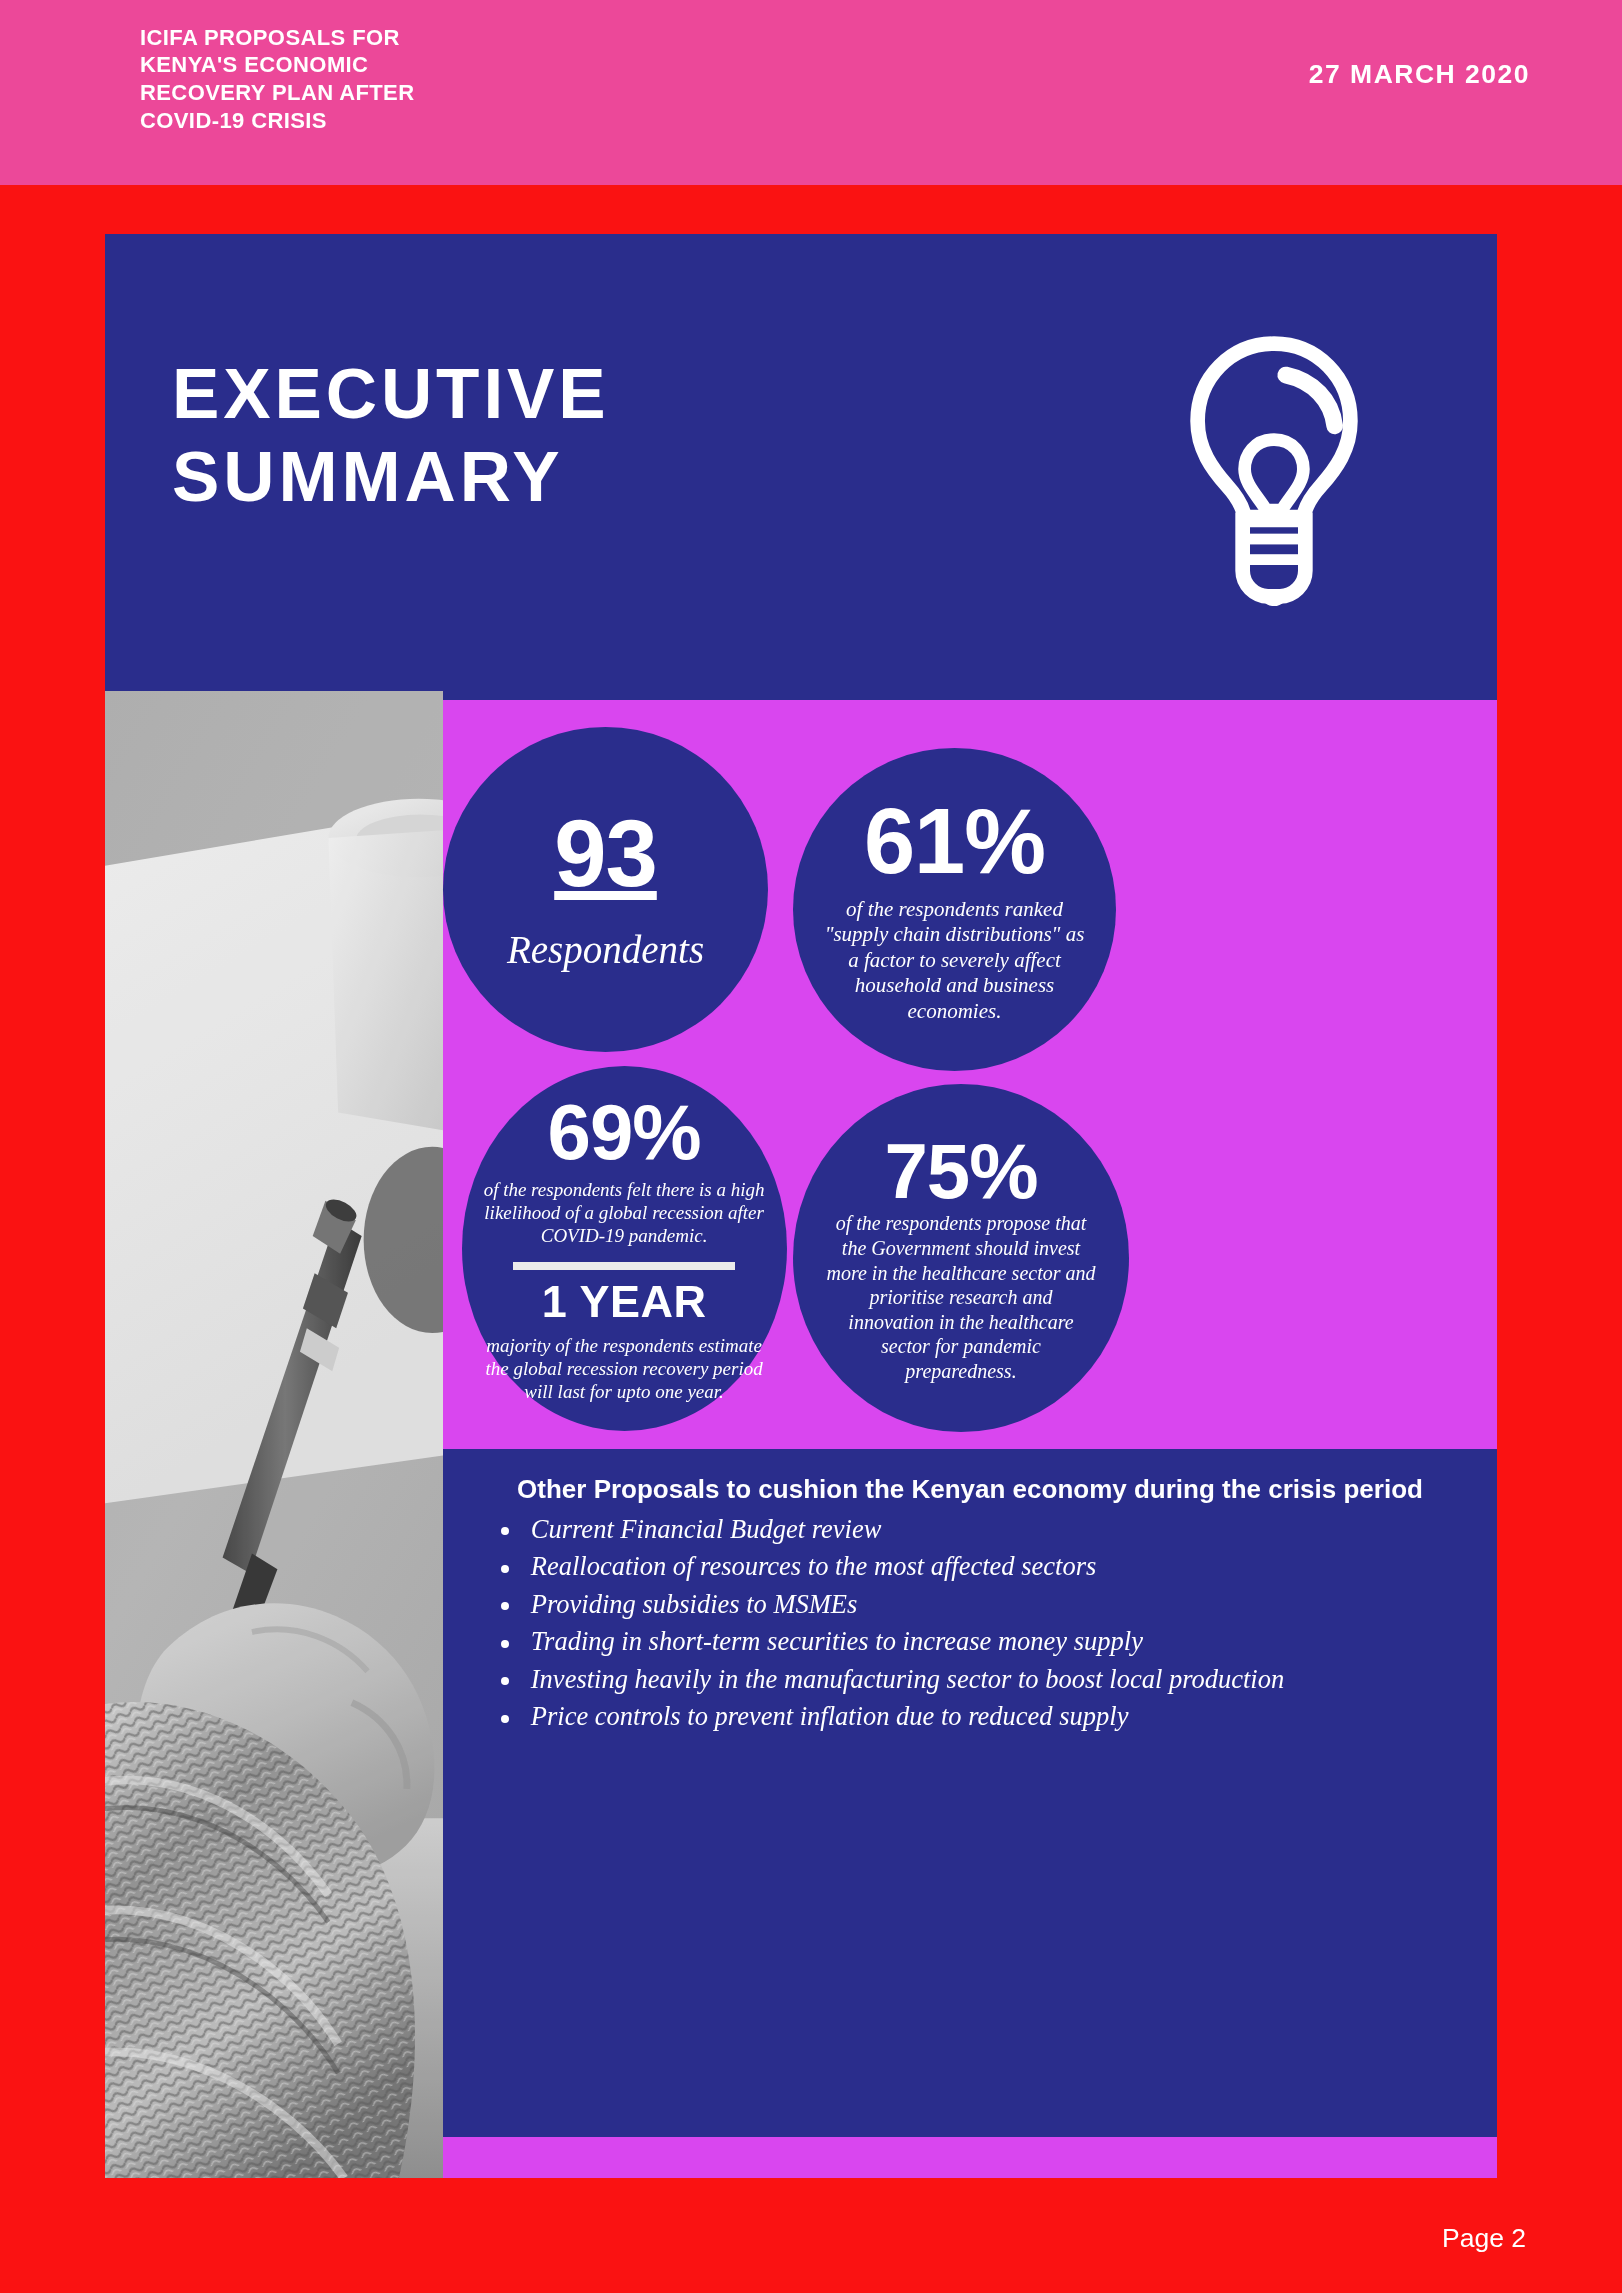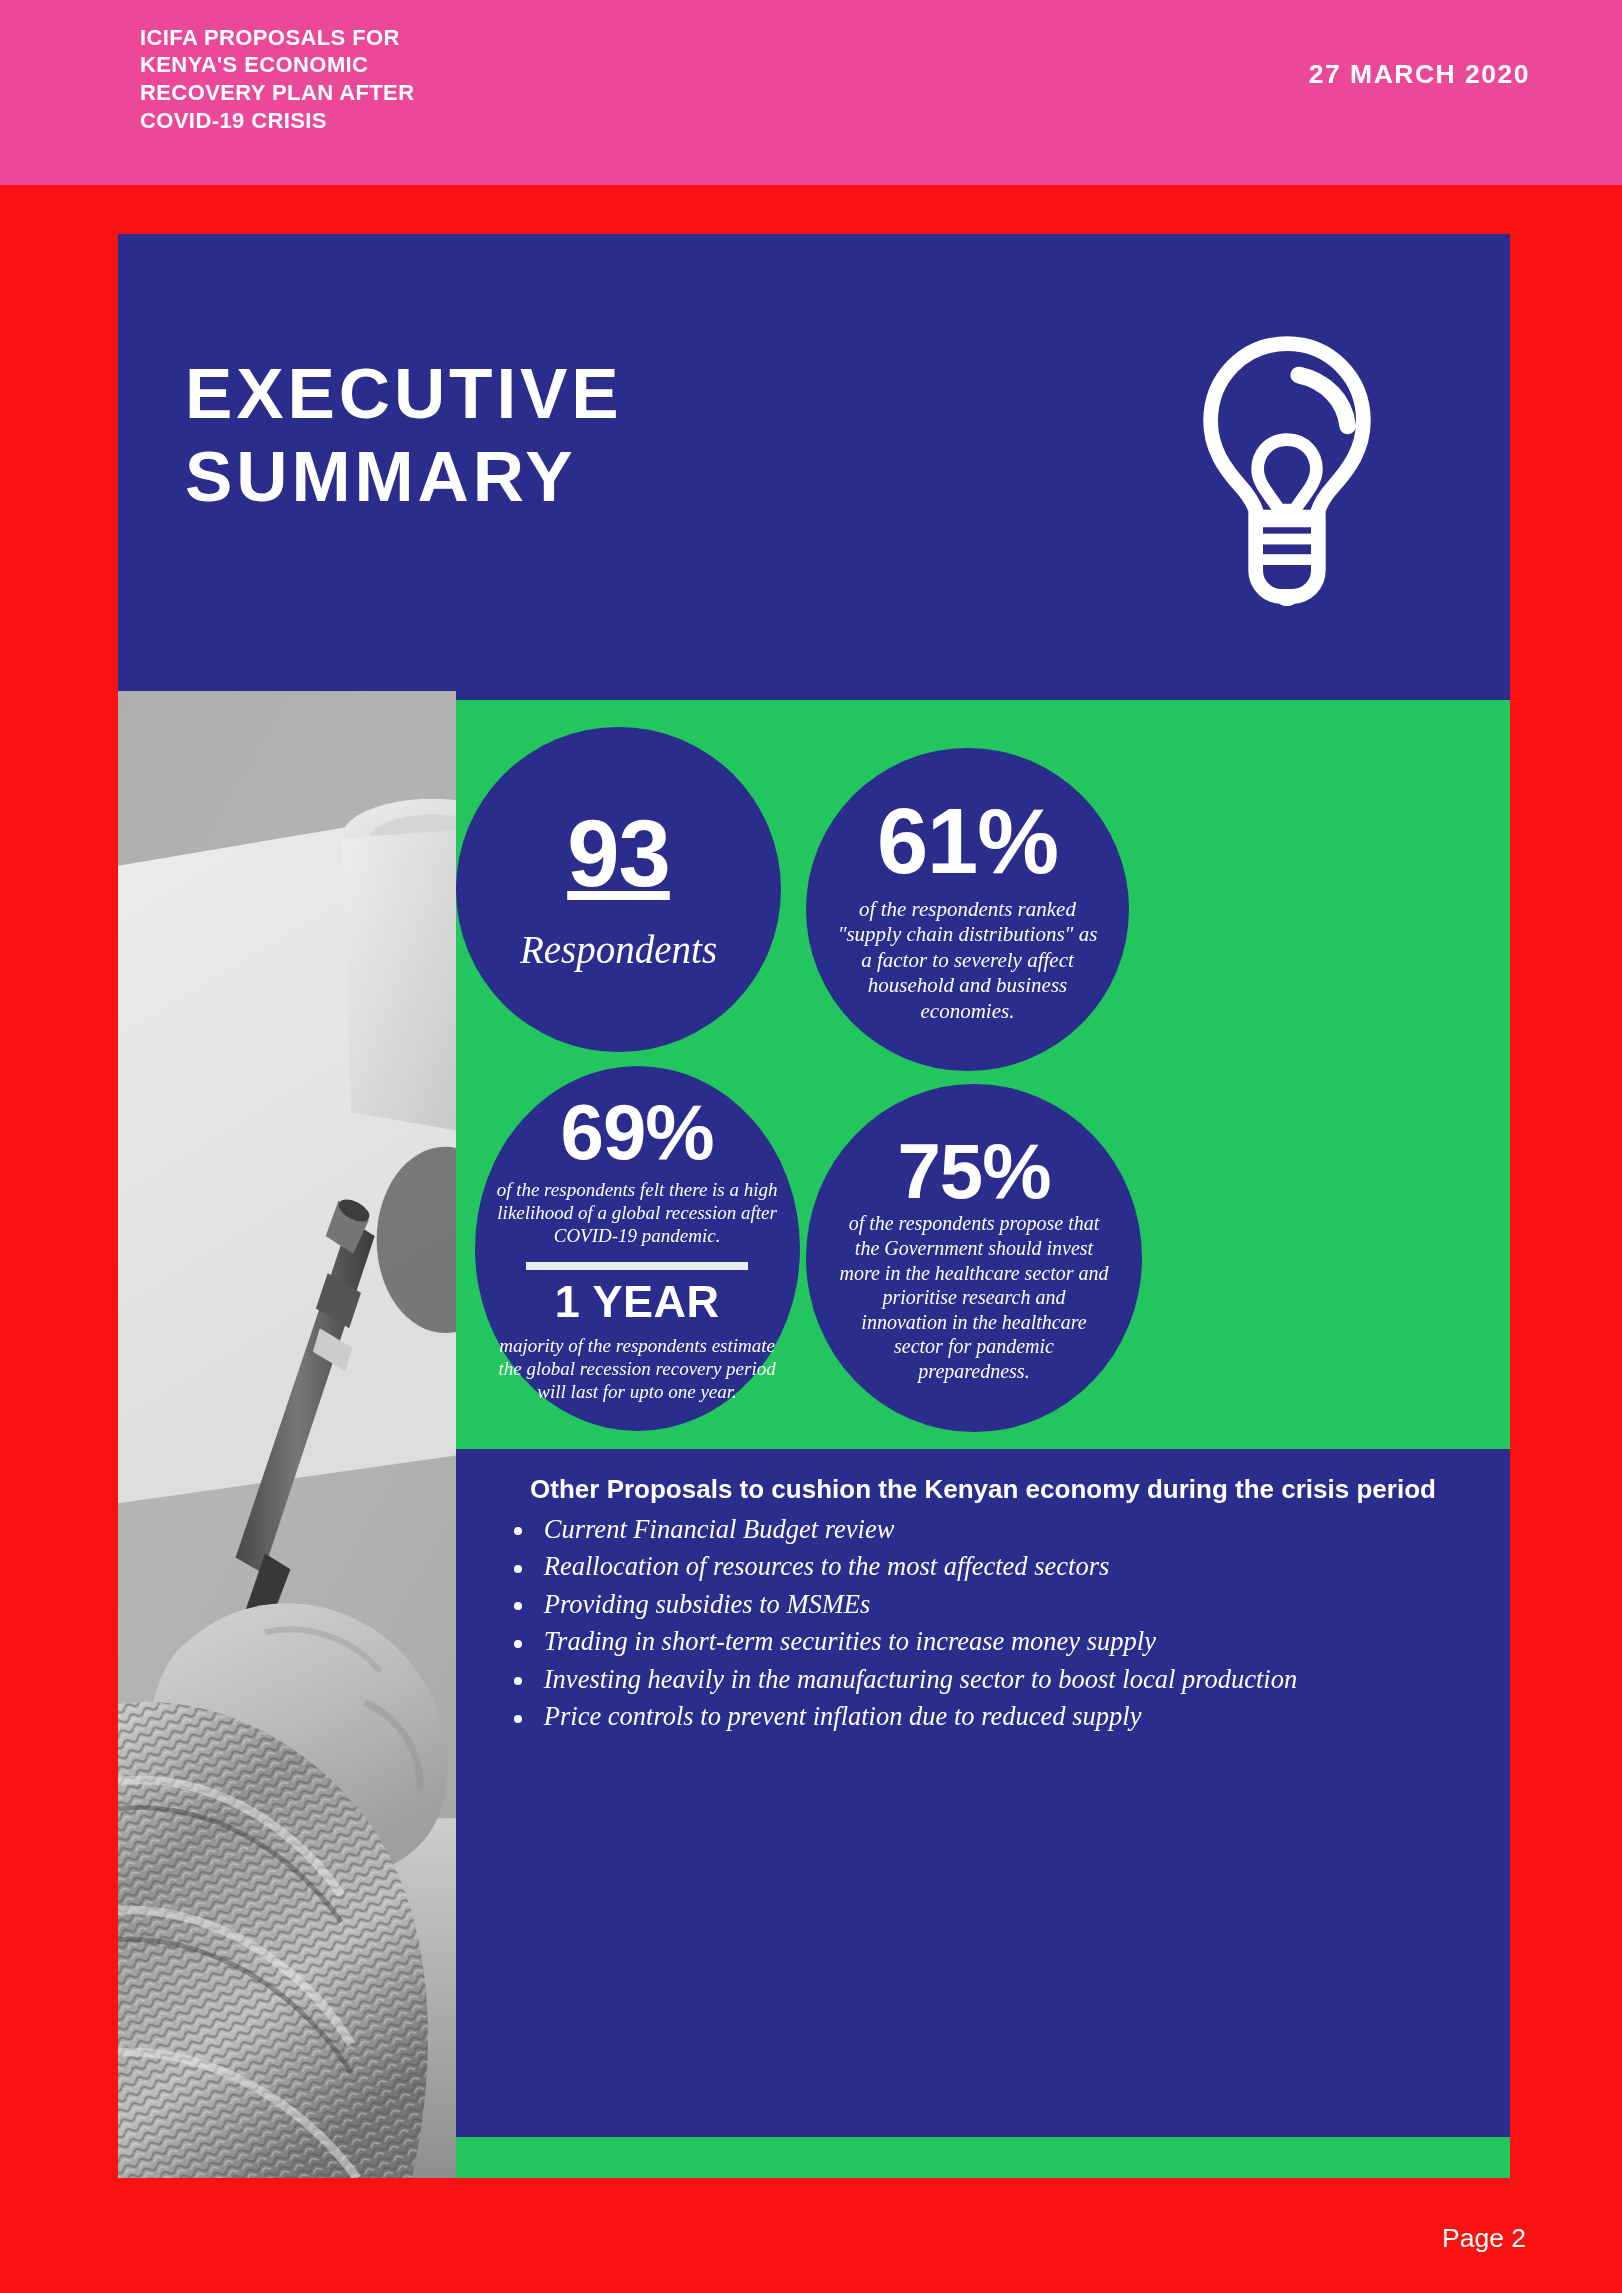--- a/index.html
+++ b/index.html
@@ -30,23 +30,23 @@
     position: absolute; right: 92px; top: 59px;
     color: #ffffff;
     font-size: 26.5px;
     font-weight: 700;
     letter-spacing: 1.5px;
     text-transform: uppercase;
   }
 
   
   .card {
-    position: absolute; left: 118px; top: 234px;
+    position: absolute; left: 105px; top: 234px;
     width: 1392px; height: 1944px;
-    background: #22c55e;
+    background: #d946ef;
   }
 
   
   .titleblock {
     position: absolute; left: 0; top: 0;
     width: 1392px; height: 466px;
     background: #2A2D8C;
   }
   .exec-title {
     position: absolute; left: 67px; top: 118px;

